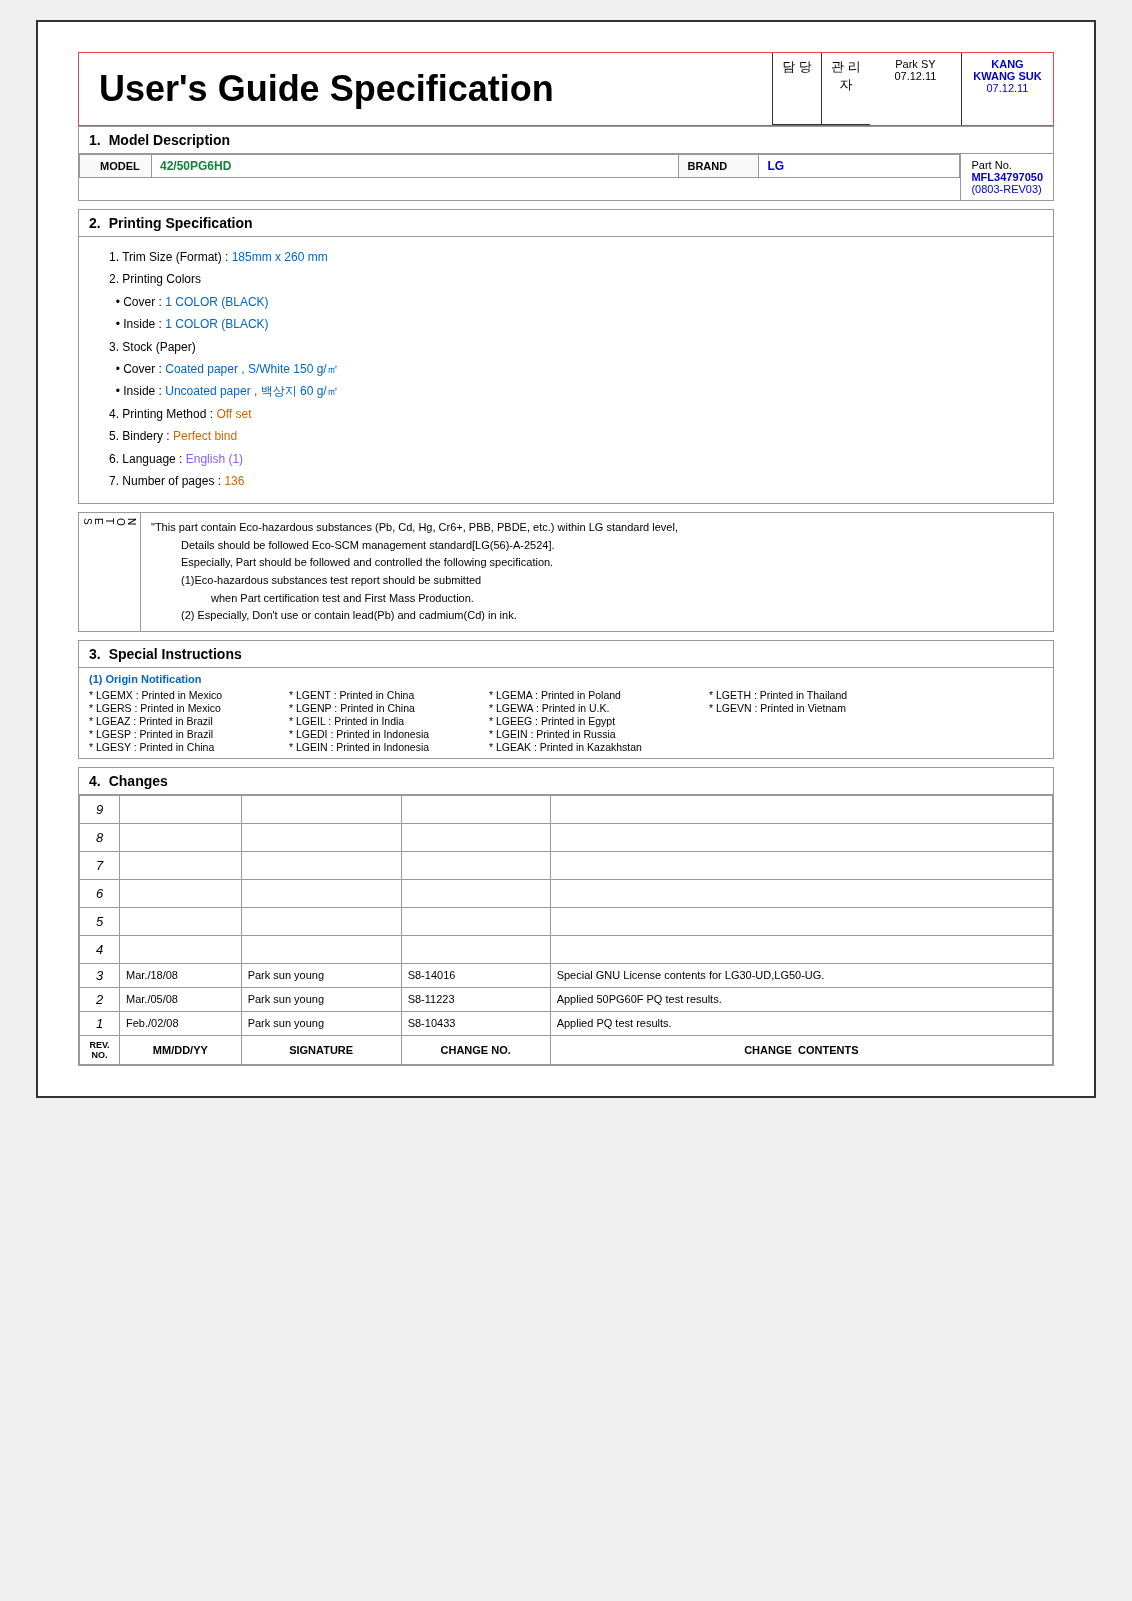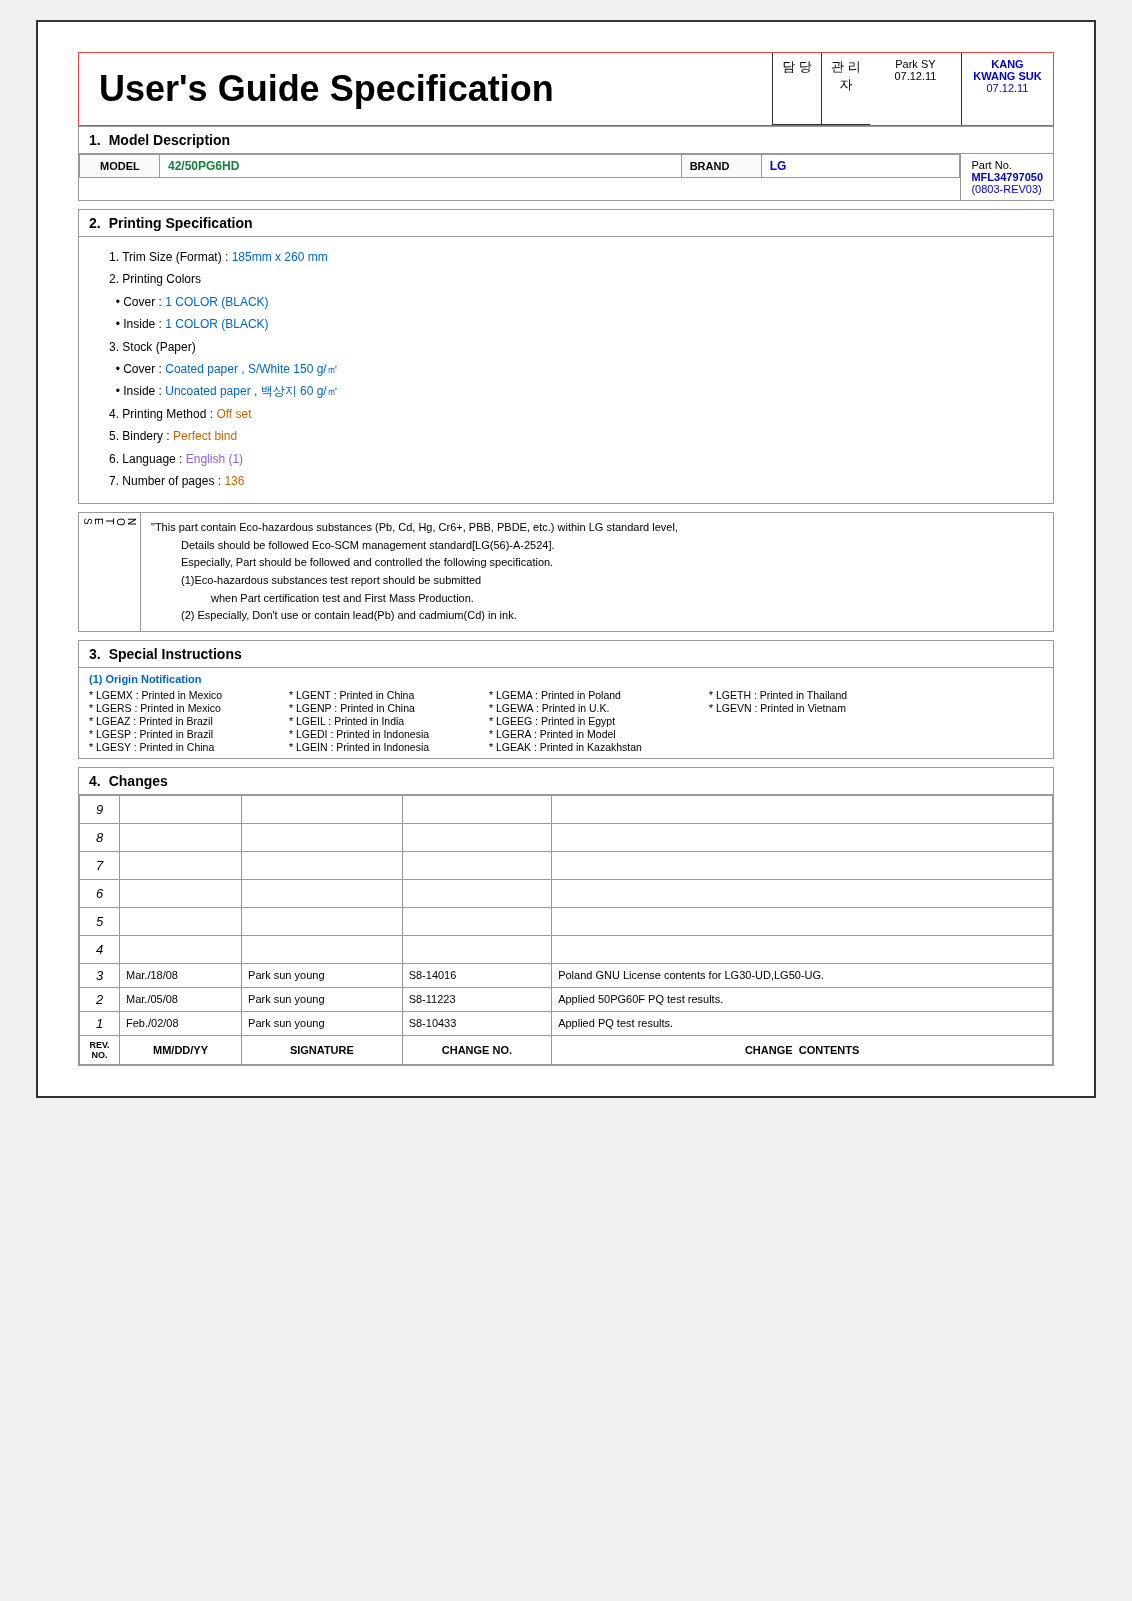--- a/index.html
+++ b/index.html
@@ -189,21 +189,21 @@
   <div style="border:1px solid #999; margin-bottom:8px;">
     <div style="padding:5px 10px; font-size:14px; font-weight:bold; display:flex; align-items:center;">
       <span style="margin-right:8px;">1.</span>
       <span>Model Description</span>
     </div>
     <div style="display:flex; border-top:1px solid #999;">
       <div style="flex:1;">
         <table class="model-table">
           <tbody>
               <tr>
-            <td class="label-cell" style="width:80px;padding-left:20px;">MODEL</td>
+            <td class="label-cell" style="width:72px;padding-left:20px;">MODEL</td>
             <td style="color:#15803d; font-weight:bold;">42/50PG6HD</td>
             <td class="label-cell" style="width:80px;">BRAND</td>
             <td style="color:#0000cc; font-weight:bold;">LG</td>
           </tr>
         </tbody>
           </table>
       </div>
       <div class="part-no-cell">
         <div>Part No.</div>
         <div style="color:#0000cc; font-weight:bold;">MFL34797050</div>
@@ -259,21 +259,21 @@
         <div>* LGERS : Printed in Mexico</div>
         <div>* LGENP : Printed in China</div>
         <div>* LGEWA : Printed in U.K.</div>
         <div>* LGEVN : Printed in Vietnam</div>
         <div>* LGEAZ : Printed in Brazil</div>
         <div>* LGEIL : Printed in India</div>
         <div>* LGEEG : Printed in Egypt</div>
         <div></div>
         <div>* LGESP : Printed in Brazil</div>
         <div>* LGEDI : Printed in Indonesia</div>
-        <div>* LGERA : Printed in Model</div>
+        <div>* LGEIN : Printed in Russia</div>
         <div></div>
         <div>* LGESY : Printed in China</div>
         <div>* LGEIN : Printed in Indonesia</div>
         <div>* LGEAK : Printed in Kazakhstan</div>
         <div></div>
       </div>
     </div>
   </div>
 
   <div class="changes-section">
@@ -330,21 +330,21 @@
         <td></td>
         <td></td>
         <td></td>
       </tr>
 
       <tr>
         <td class="rev-cell"><span style="font-style:italic; font-size:13px;">3</span></td>
         <td>Mar./18/08</td>
         <td>Park sun young</td>
         <td>S8-14016</td>
-        <td>Poland GNU License contents for LG30-UD,LG50-UG.</td>
+        <td>Special GNU License contents for LG30-UD,LG50-UG.</td>
       </tr>
 
       <tr>
         <td class="rev-cell"><span style="font-style:italic; font-size:13px;">2</span></td>
         <td>Mar./05/08</td>
         <td>Park sun young</td>
         <td>S8-11223</td>
         <td>Applied 50PG60F PQ test results.</td>
       </tr>
 

